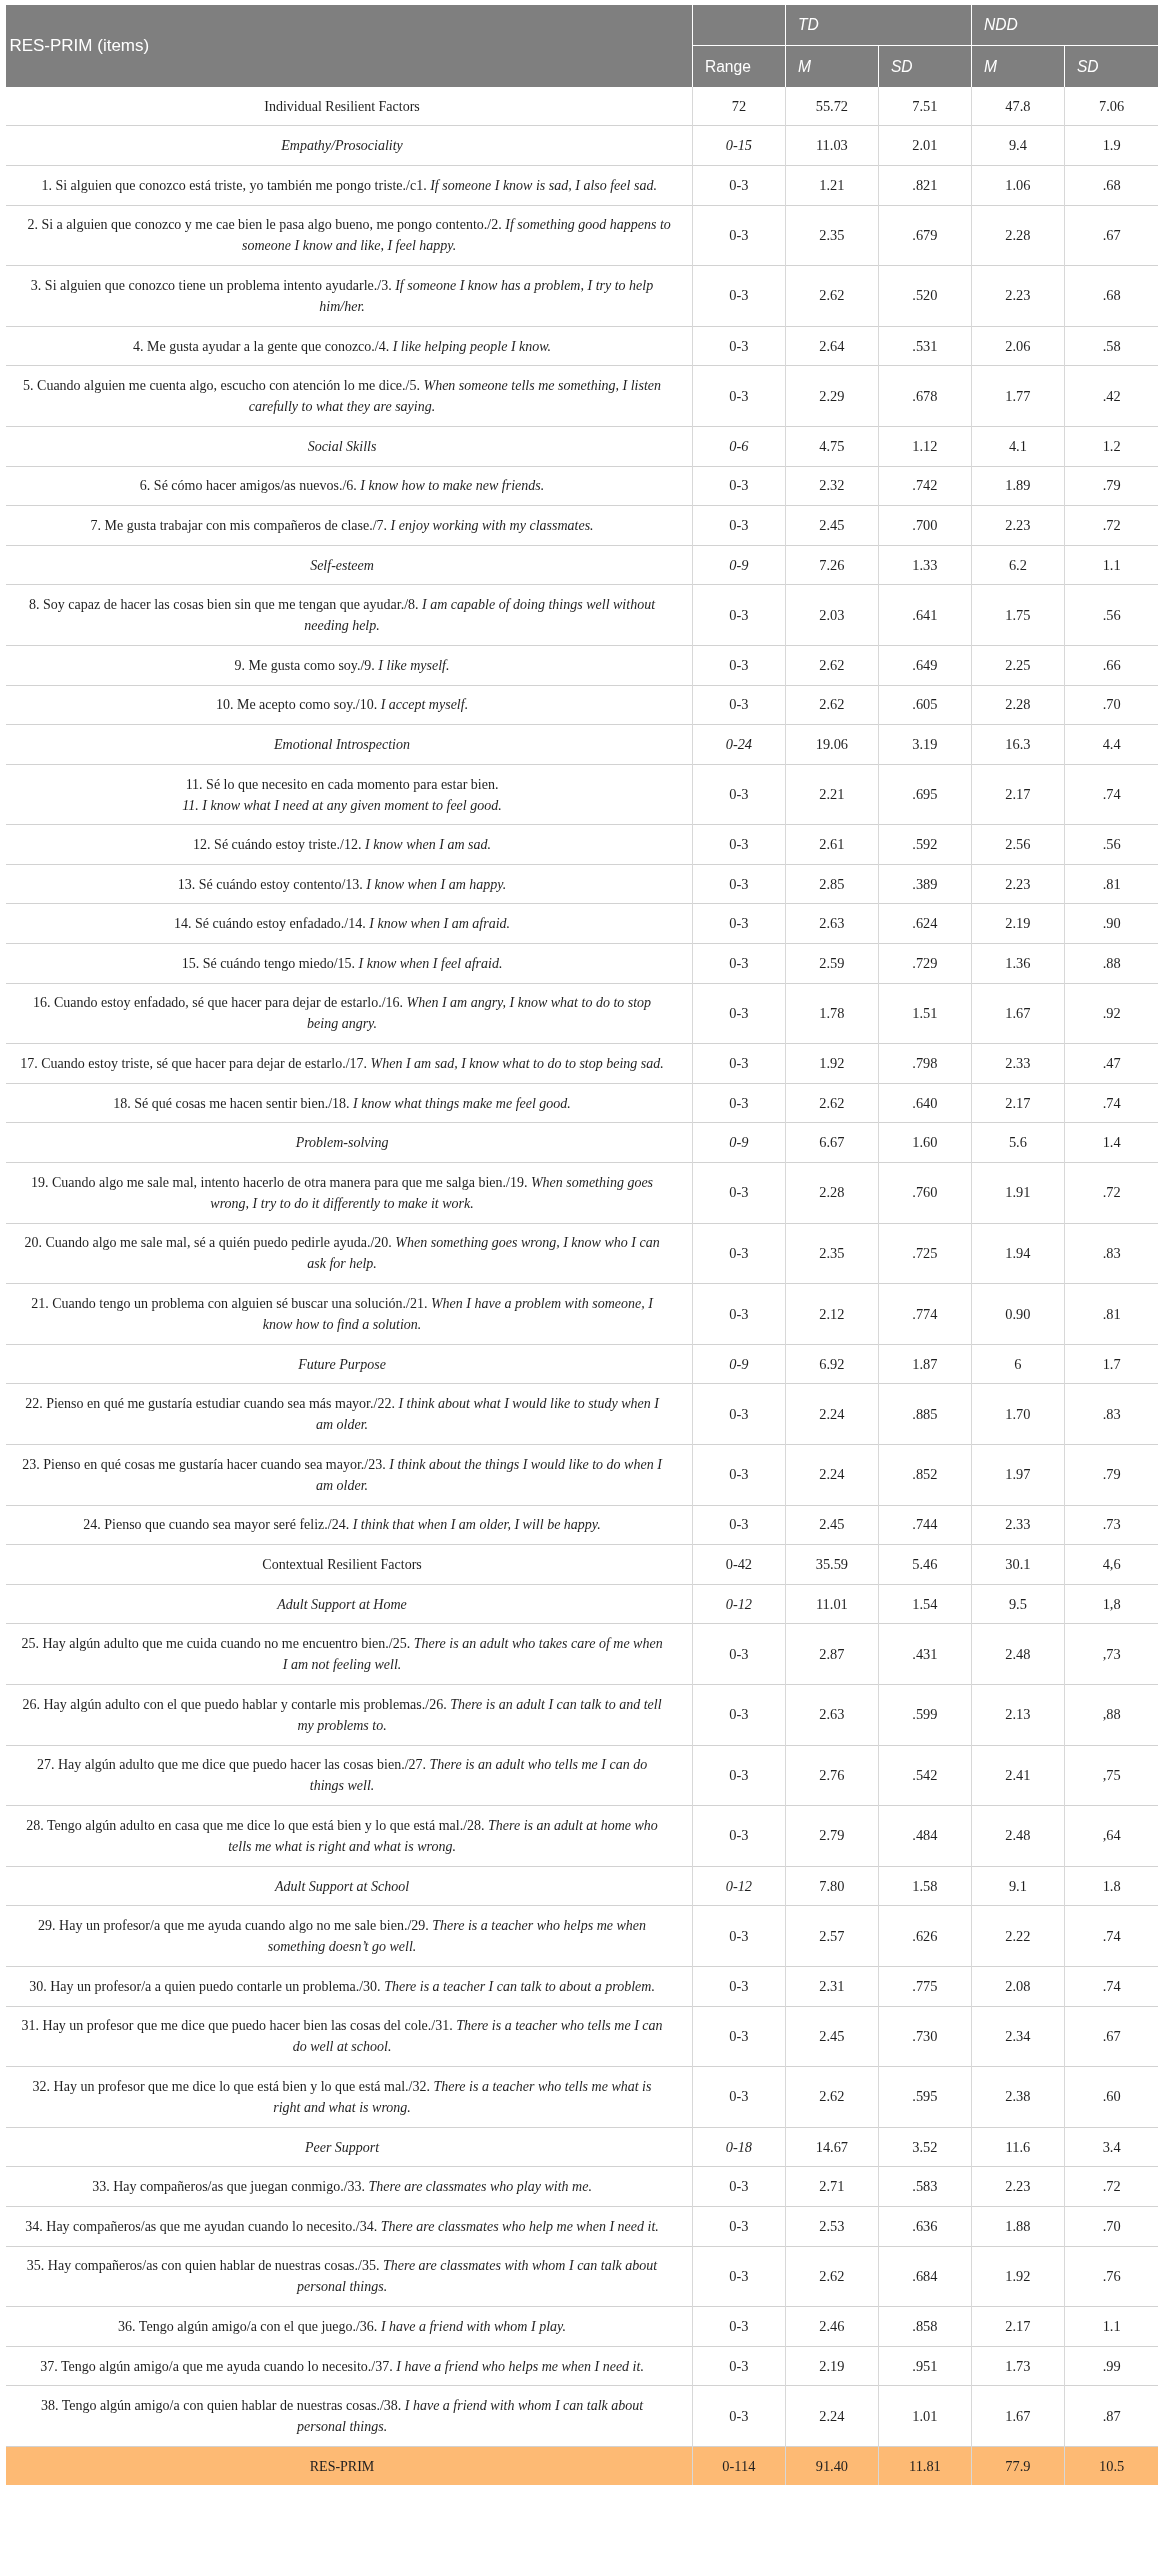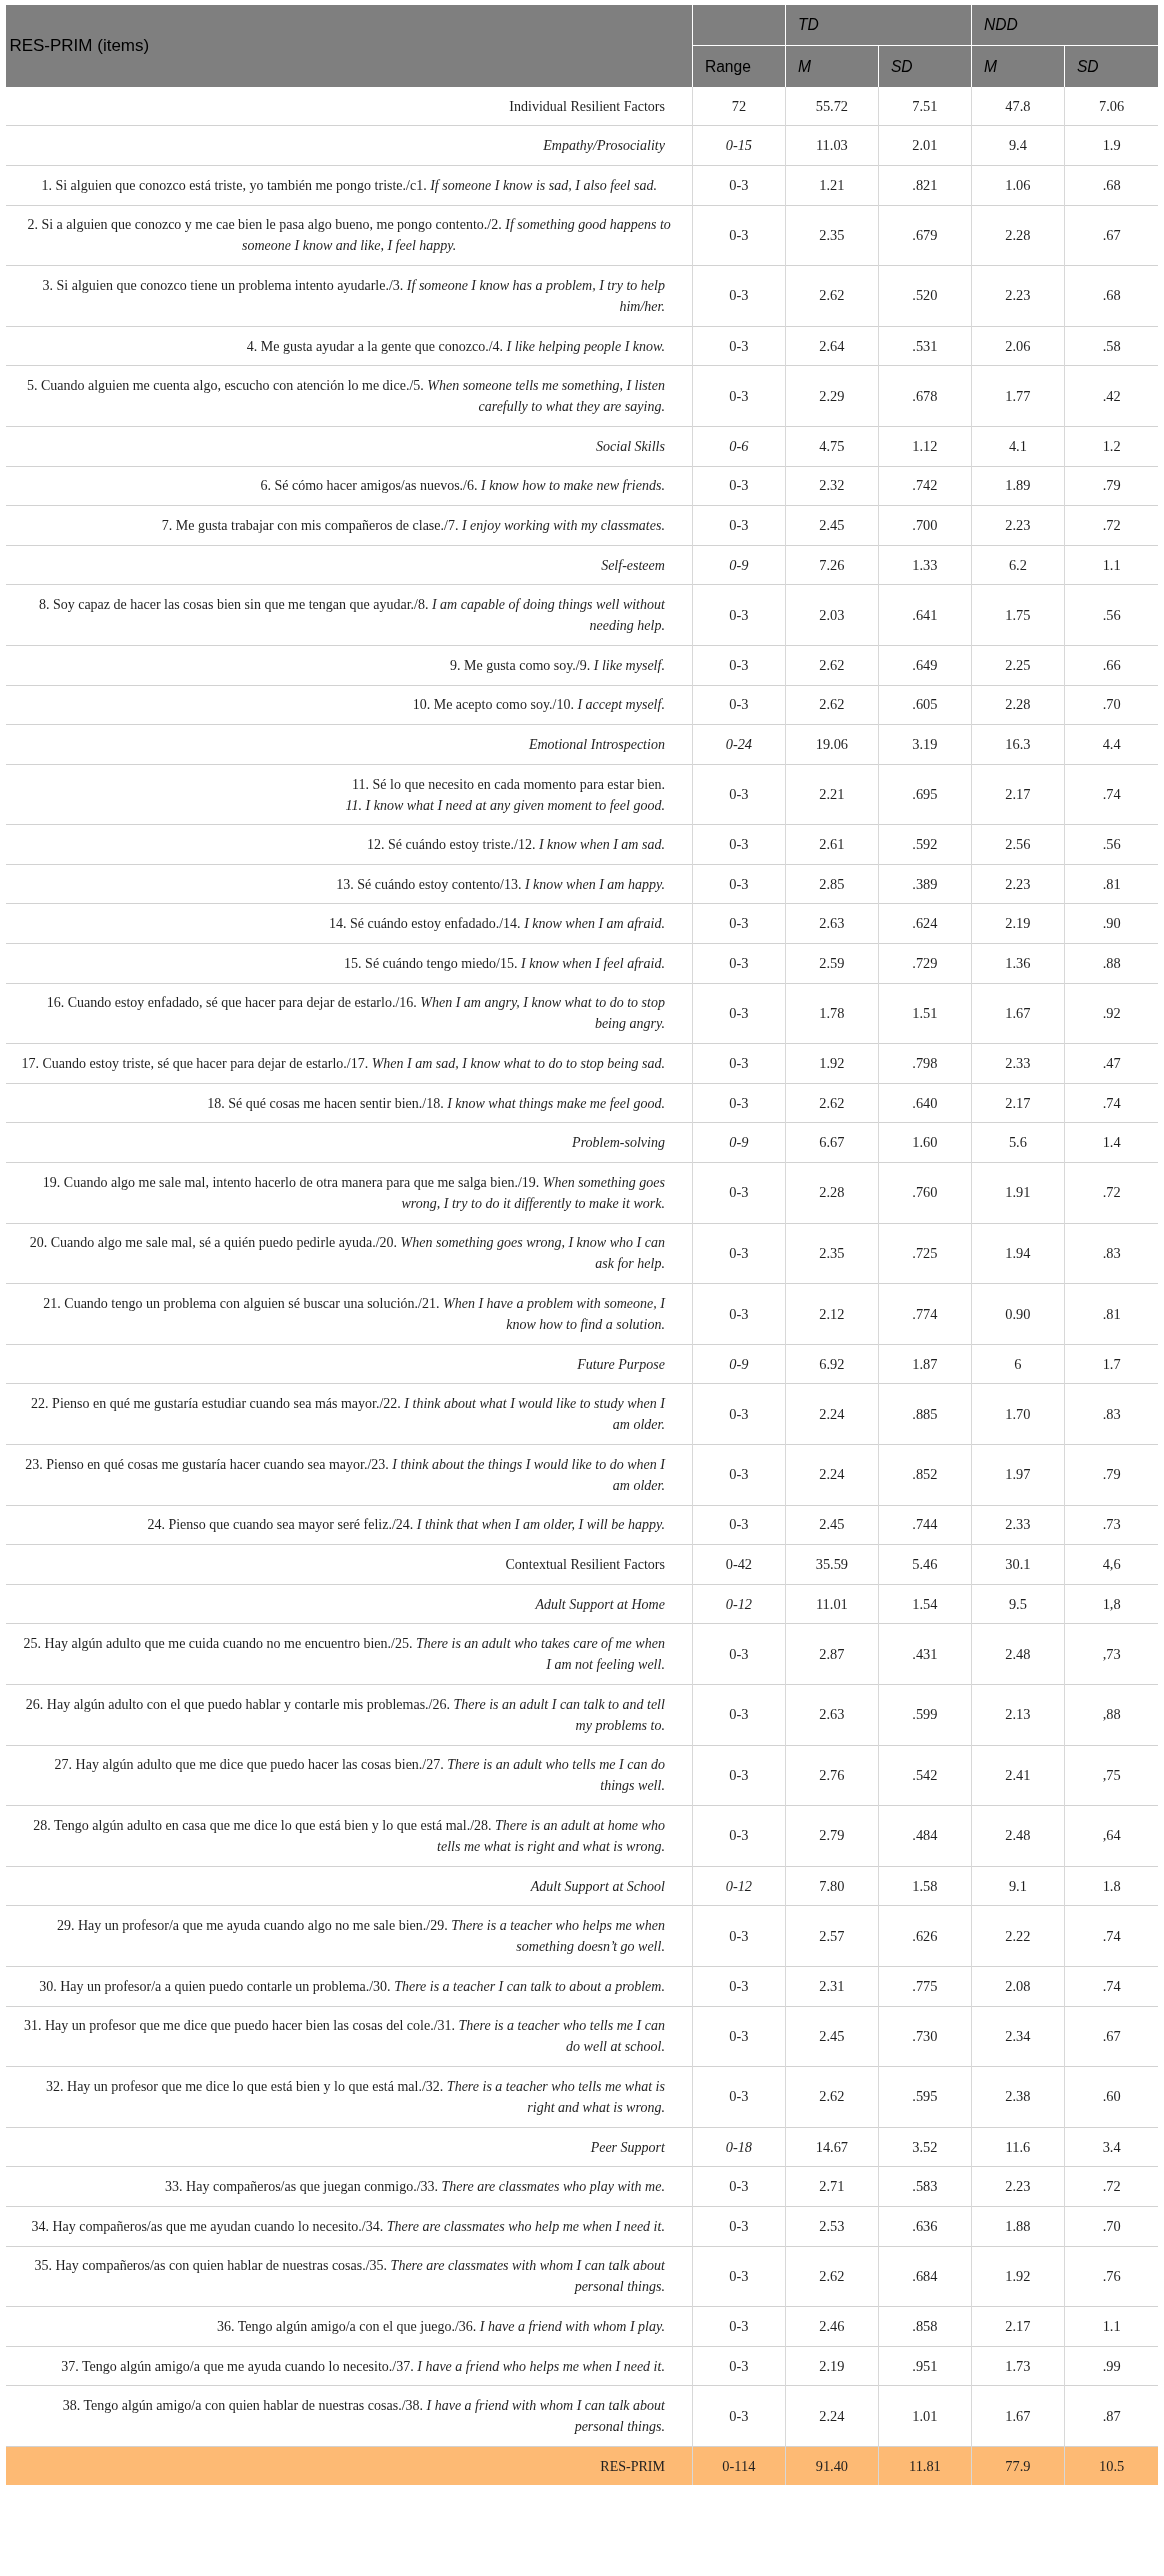--- a/index.html
+++ b/index.html
@@ -17,21 +17,21 @@
   }
   col.c-item { width: 686px; }
   col.c-range { width: 93px; }
   col.c-tdm { width: 93px; }
   col.c-tdsd { width: 93px; }
   col.c-nddm { width: 93px; }
   col.c-nddsd { width: 94px; }
 
   thead th {
     background: #7f7f7f;
-    color: #000000;
+    color: #ffffff;
     font-family: "Liberation Sans", sans-serif;
     font-weight: normal;
     text-align: left;
     font-size: 15.6px;
     padding: 0 0 0 12px;
     vertical-align: middle;
   }
   thead tr { height: 41px; }
   th.th-label { font-size: 17px; padding-left: 3px; }
   th.sep-l { border-left: 1.6px solid #ffffff; }
@@ -39,21 +39,21 @@
   .hd-it { font-style: italic; }
 
   tbody td {
     font-size: 14px;
     color: #1f1f1f;
     border-top: 0.8px solid #d2d2d2;
     vertical-align: middle;
     line-height: 21px;
   }
   tbody tr:first-child td { border-top: none; }
-  td.item-cell { padding: 8.8px 27px 8.8px 12.8px; text-align: right; }
+  td.item-cell { padding: 8.8px 27px 8.8px 12.8px; text-align: center; }
   td.item-cell.center { text-align: center; padding: 8.8px 14.4px; }
   td.num {
     text-align: center;
     font-size: 14.4px;
     border-left: 0.8px solid #d8d8d8;
     padding: 8.8px 3.2px;
   }
   .es { font-style: normal; }
   .en { font-style: italic; }
   .en.stacked { display: block; }

